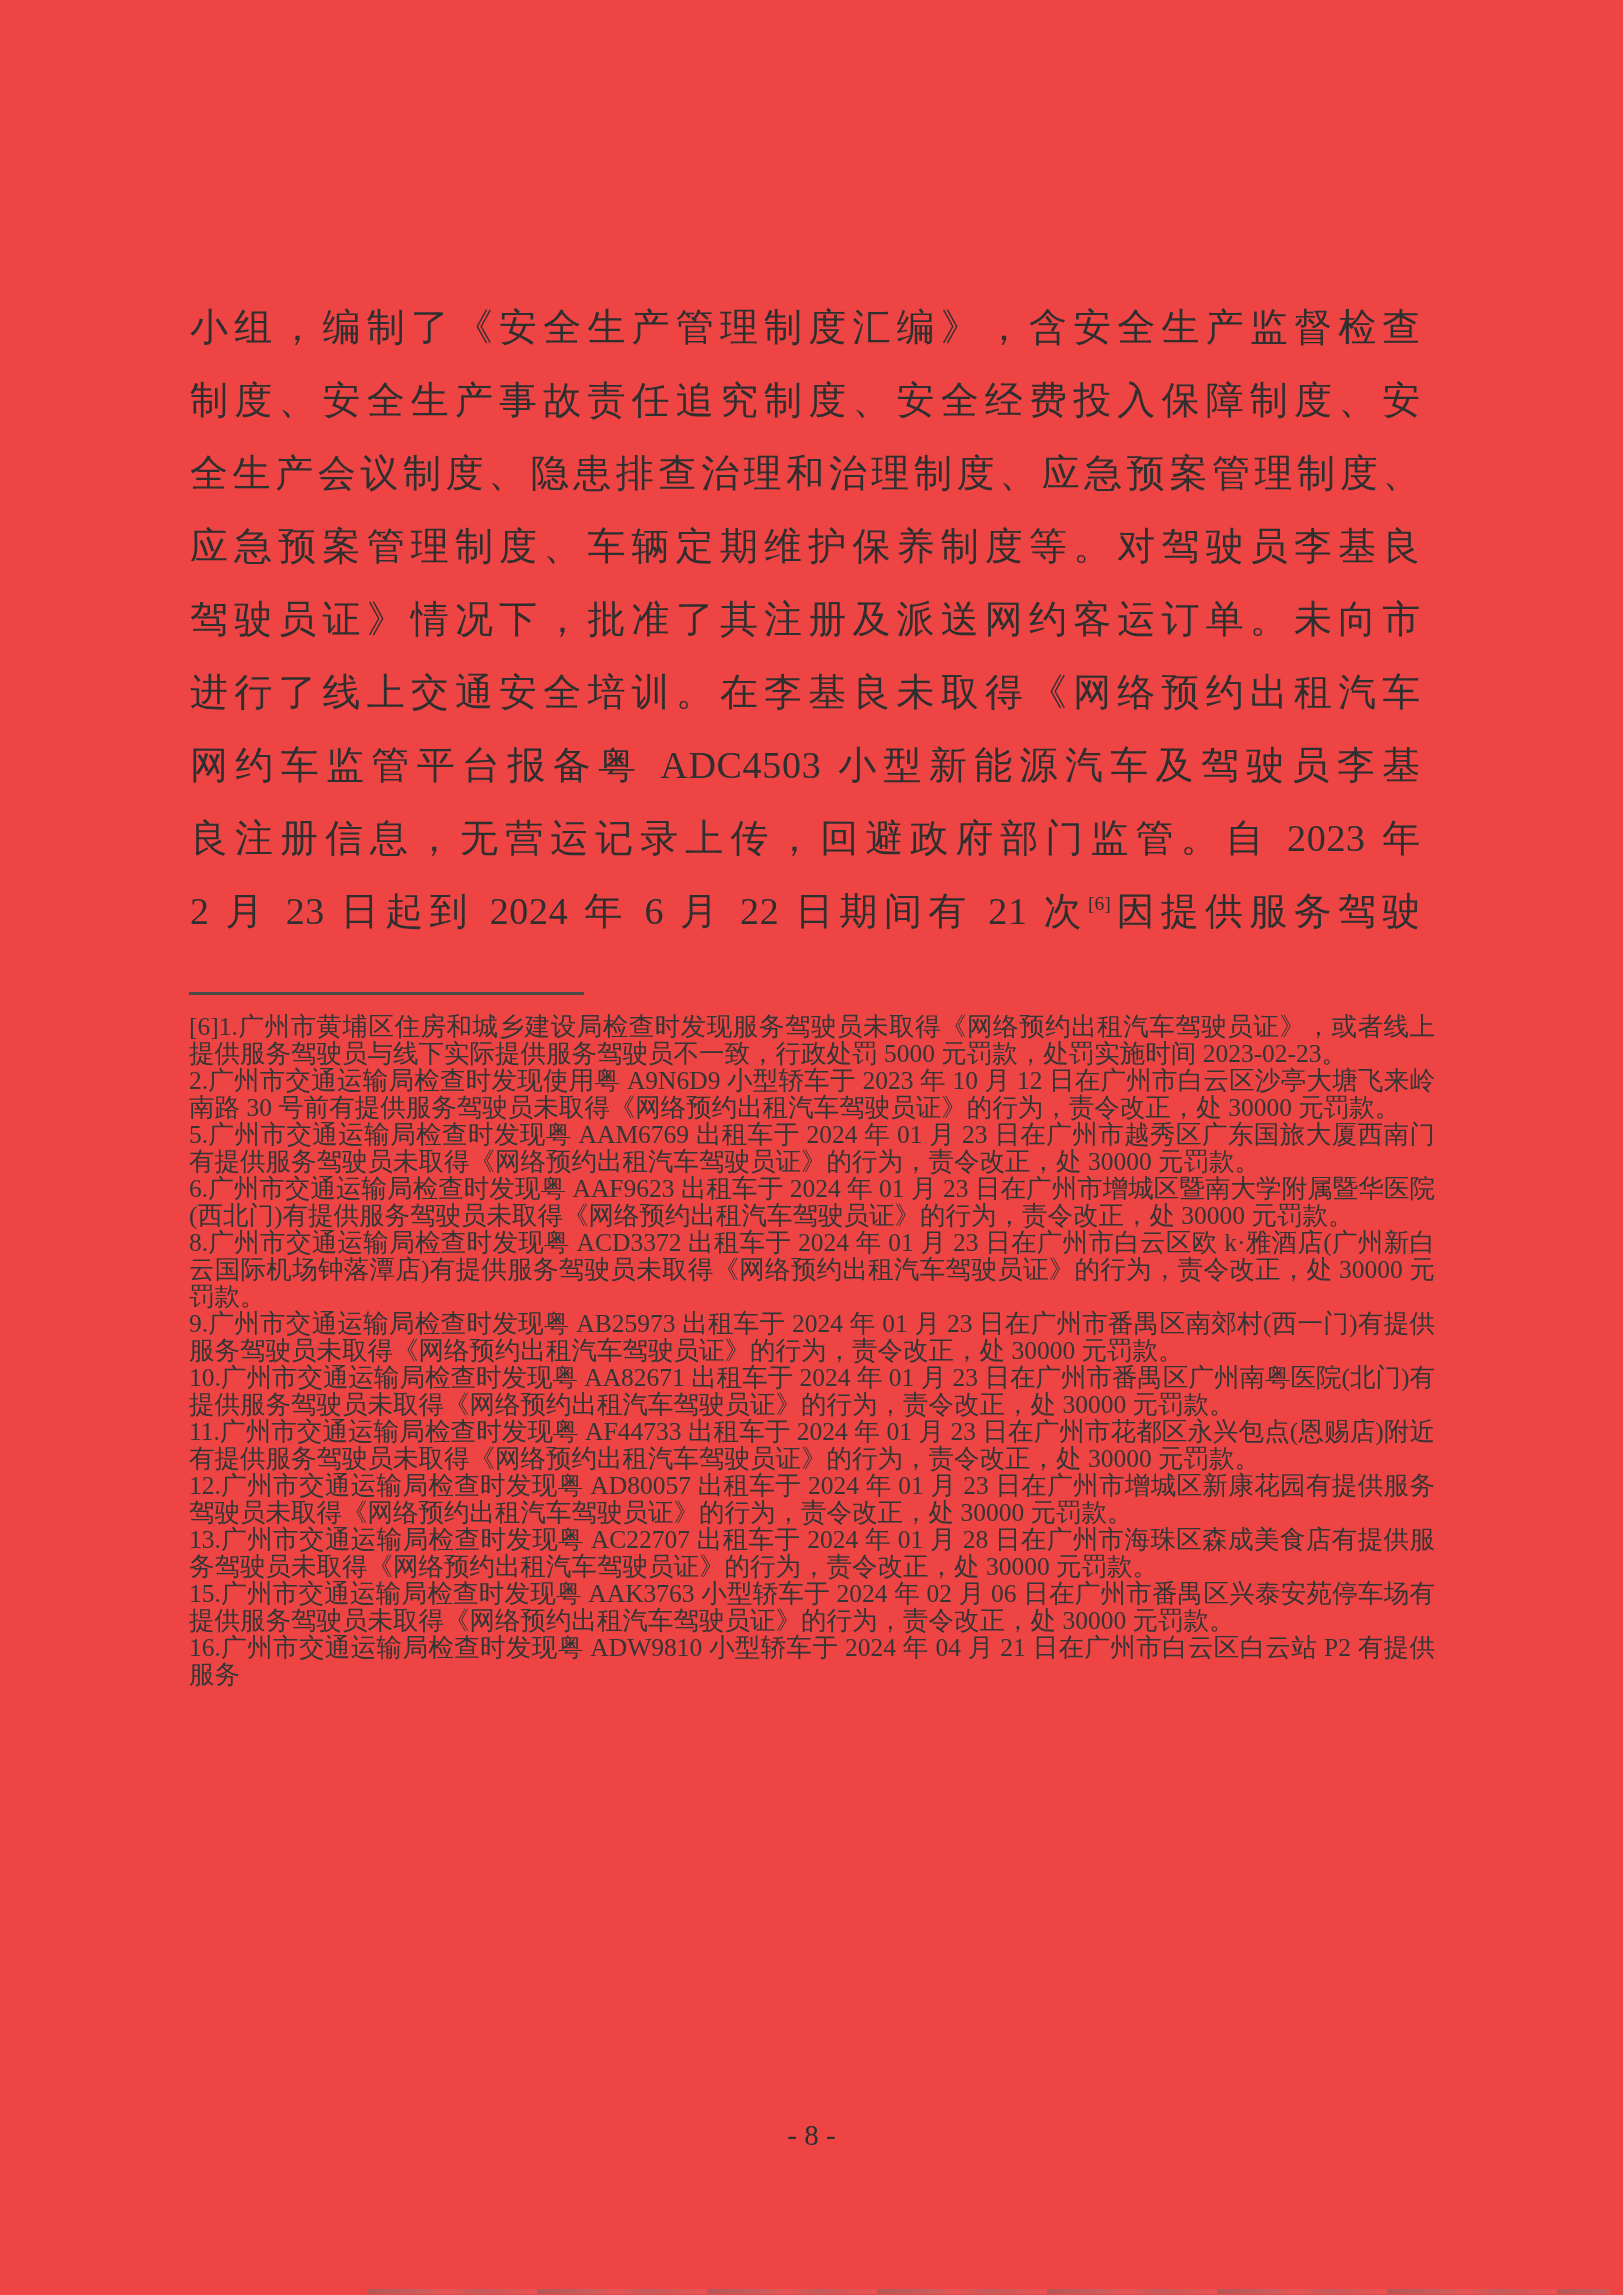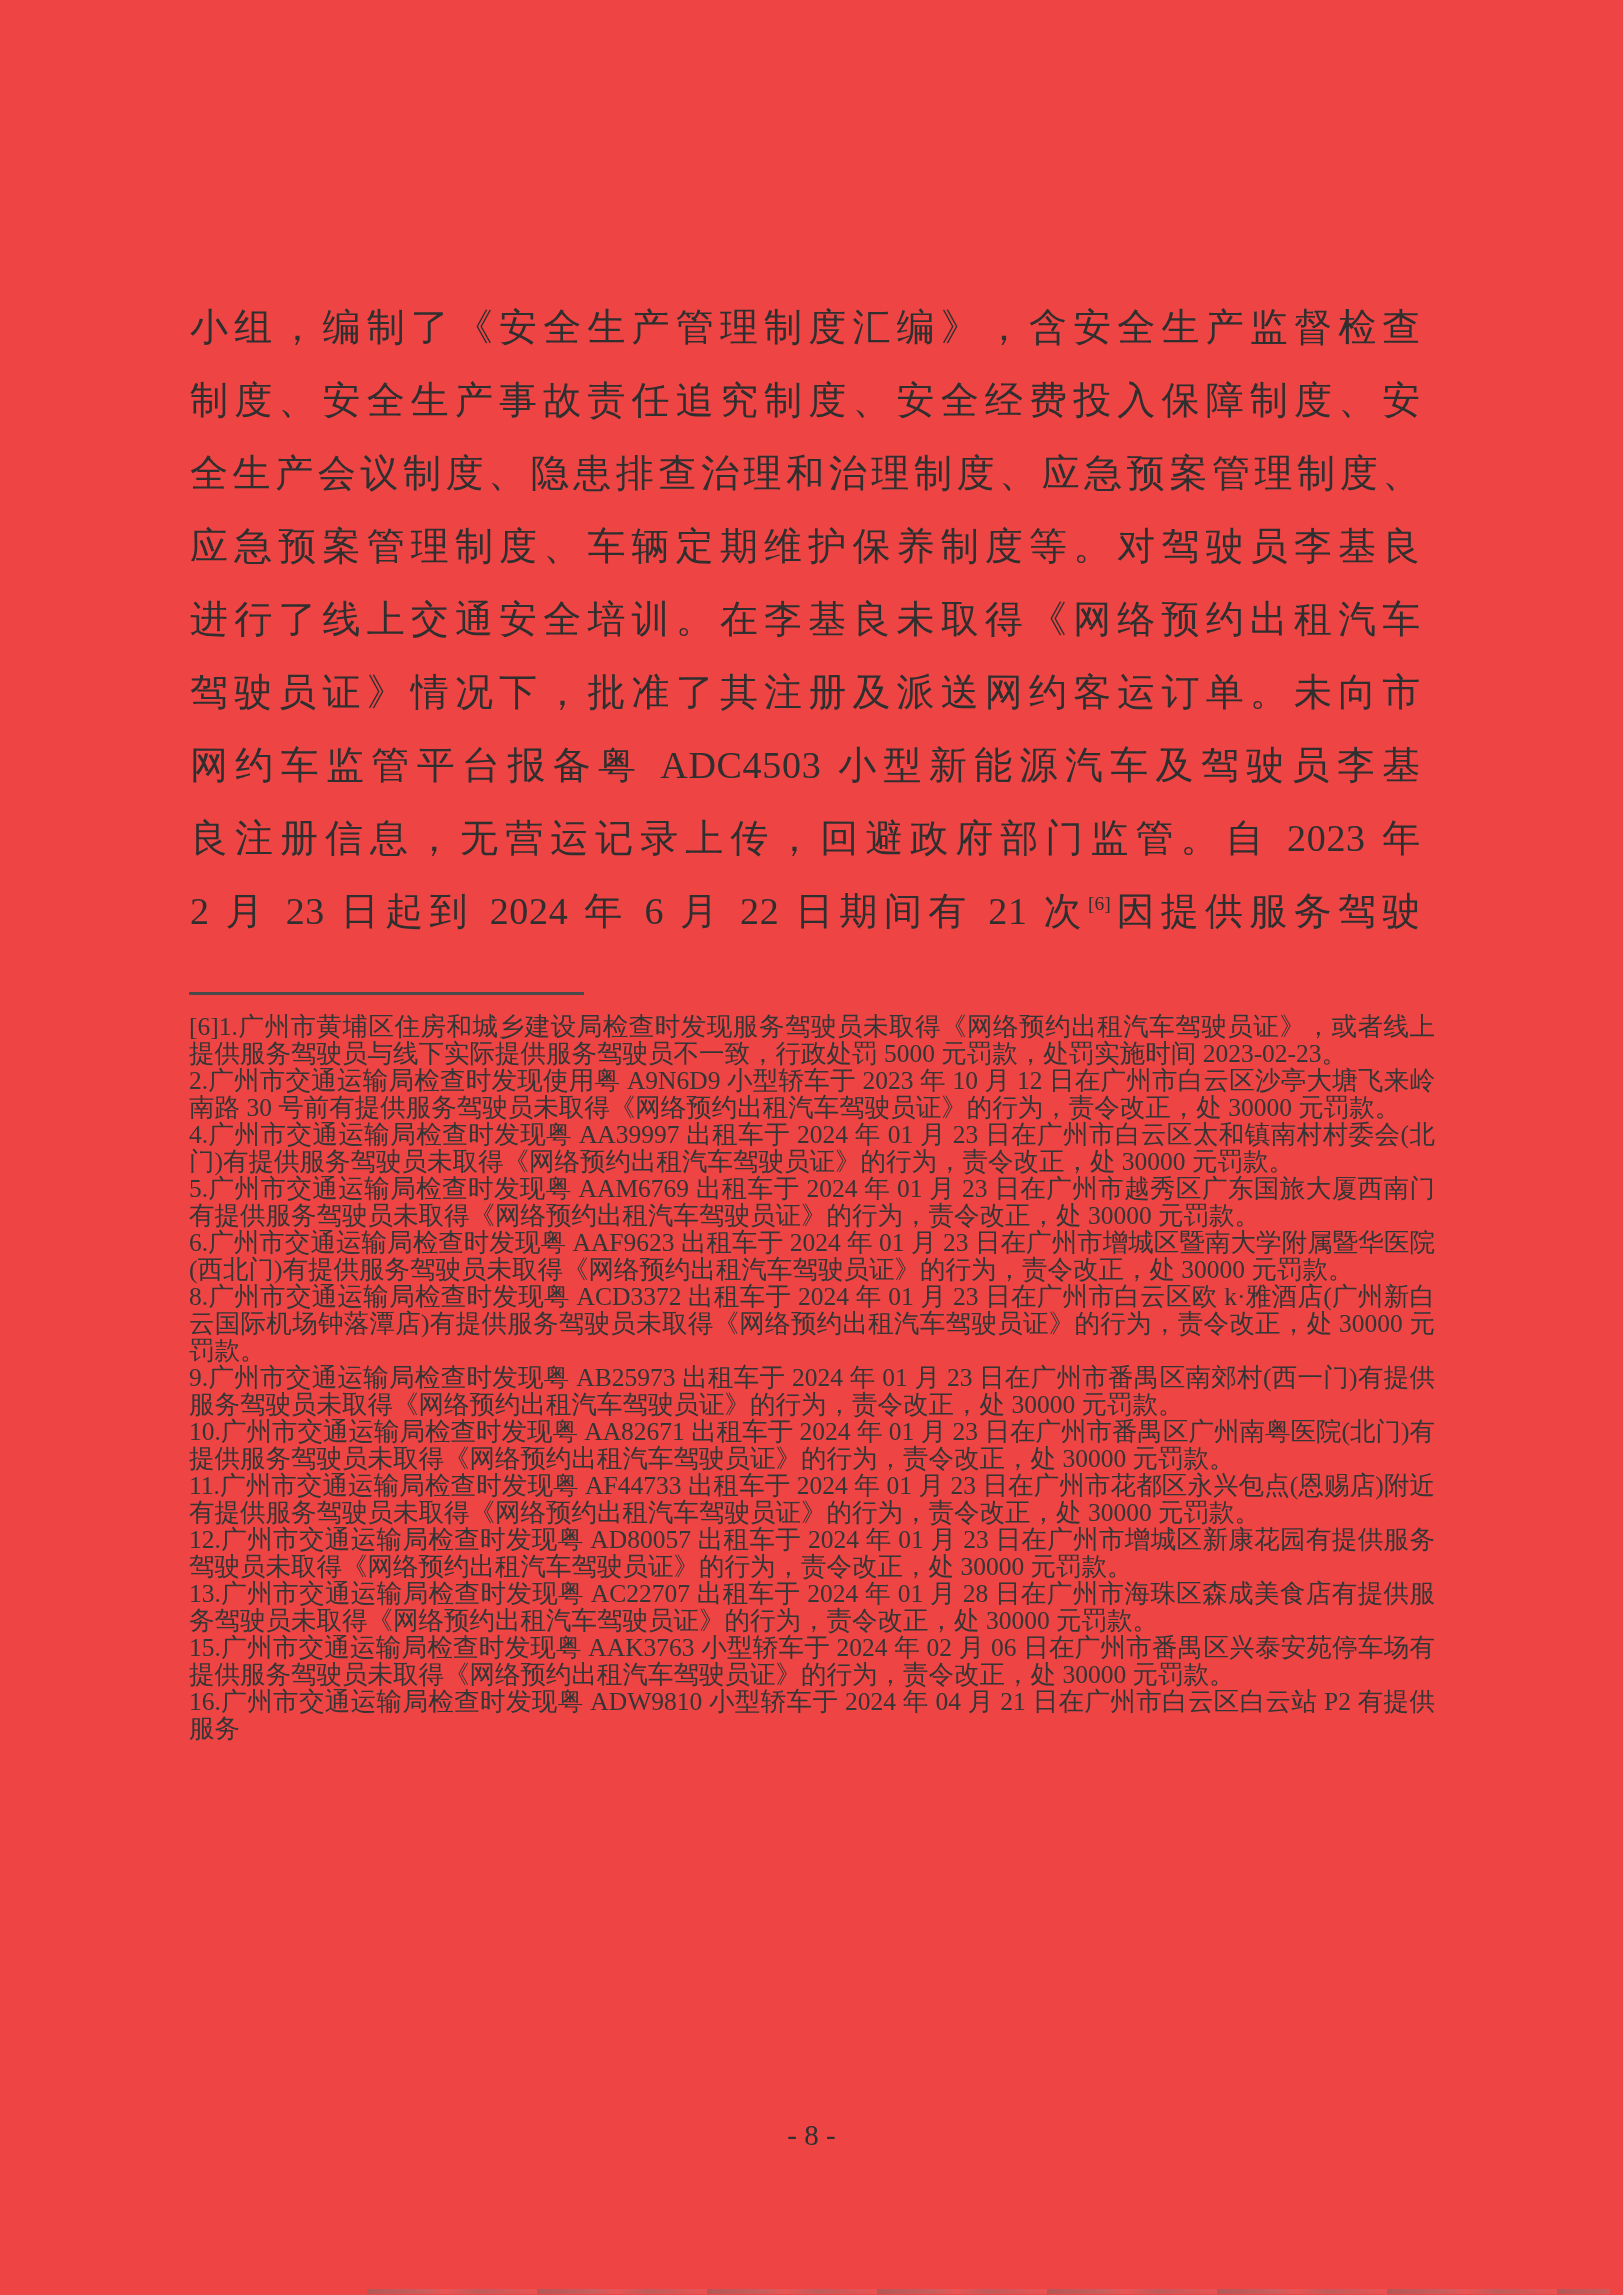--- a/index.html
+++ b/index.html
@@ -85,35 +85,34 @@
 </head>
 <body>
 
 <div class="page">
 
   <div class="body-text">
     <div class="body-line">小组，编制了《安全生产管理制度汇编》，含安全生产监督检查</div>
     <div class="body-line">制度、安全生产事故责任追究制度、安全经费投入保障制度、安</div>
     <div class="body-line">全生产会议制度、隐患排查治理和治理制度、应急预案管理制度、</div>
     <div class="body-line">应急预案管理制度、车辆定期维护保养制度等。对驾驶员李基良</div>
+    <div class="body-line">驾驶员证》情况下，批准了其注册及派送网约客运订单。未向市</div>
     <div class="body-line">进行了线上交通安全培训。在李基良未取得《网络预约出租汽车</div>
-    <div class="body-line">驾驶员证》情况下，批准了其注册及派送网约客运订单。未向市</div>
     <div class="body-line">网约车监管平台报备粤 ADC4503 小型新能源汽车及驾驶员李基</div>
     <div class="body-line">良注册信息，无营运记录上传，回避政府部门监管。自 2023 年</div>
     <div class="body-line">
       <span>2 月 23 日起到 2024 年 6 月 22 日期间有 21 次</span><span class="fn-ref-sup">[6]</span><span>因提供服务驾驶</span>
     </div>
   </div>
 
   <div class="footnote-separator"></div>
 
   <div class="footnotes">
     <p class="fn-item">[6]1.广州市黄埔区住房和城乡建设局检查时发现服务驾驶员未取得《网络预约出租汽车驾驶员证》，或者线上提供服务驾驶员与线下实际提供服务驾驶员不一致，行政处罚 5000 元罚款，处罚实施时间 2023-02-23。</p>
     <p class="fn-item">2.广州市交通运输局检查时发现使用粤 A9N6D9 小型轿车于 2023 年 10 月 12 日在广州市白云区沙亭大塘飞来岭南路 30 号前有提供服务驾驶员未取得《网络预约出租汽车驾驶员证》的行为，责令改正，处 30000 元罚款。</p>
-    <p class="fn-item">4.广州市交通运输局检查时发现粤 AA39997 出租车于 2024 年 01 月 23 日在广州市白云区太和镇南村村委会(北门)有提供服务驾驶员未取得《网络预约出租汽车驾驶员证》的行为，责令改正，处 30000 元罚款。</p>
     <p class="fn-item">5.广州市交通运输局检查时发现粤 AAM6769 出租车于 2024 年 01 月 23 日在广州市越秀区广东国旅大厦西南门有提供服务驾驶员未取得《网络预约出租汽车驾驶员证》的行为，责令改正，处 30000 元罚款。</p>
     <p class="fn-item">6.广州市交通运输局检查时发现粤 AAF9623 出租车于 2024 年 01 月 23 日在广州市增城区暨南大学附属暨华医院(西北门)有提供服务驾驶员未取得《网络预约出租汽车驾驶员证》的行为，责令改正，处 30000 元罚款。</p>
     <p class="fn-item">8.广州市交通运输局检查时发现粤 ACD3372 出租车于 2024 年 01 月 23 日在广州市白云区欧 k·雅酒店(广州新白云国际机场钟落潭店)有提供服务驾驶员未取得《网络预约出租汽车驾驶员证》的行为，责令改正，处 30000 元罚款。</p>
     <p class="fn-item">9.广州市交通运输局检查时发现粤 AB25973 出租车于 2024 年 01 月 23 日在广州市番禺区南郊村(西一门)有提供服务驾驶员未取得《网络预约出租汽车驾驶员证》的行为，责令改正，处 30000 元罚款。</p>
     <p class="fn-item">10.广州市交通运输局检查时发现粤 AA82671 出租车于 2024 年 01 月 23 日在广州市番禺区广州南粤医院(北门)有提供服务驾驶员未取得《网络预约出租汽车驾驶员证》的行为，责令改正，处 30000 元罚款。</p>
     <p class="fn-item">11.广州市交通运输局检查时发现粤 AF44733 出租车于 2024 年 01 月 23 日在广州市花都区永兴包点(恩赐店)附近有提供服务驾驶员未取得《网络预约出租汽车驾驶员证》的行为，责令改正，处 30000 元罚款。</p>
     <p class="fn-item">12.广州市交通运输局检查时发现粤 AD80057 出租车于 2024 年 01 月 23 日在广州市增城区新康花园有提供服务驾驶员未取得《网络预约出租汽车驾驶员证》的行为，责令改正，处 30000 元罚款。</p>
     <p class="fn-item">13.广州市交通运输局检查时发现粤 AC22707 出租车于 2024 年 01 月 28 日在广州市海珠区森成美食店有提供服务驾驶员未取得《网络预约出租汽车驾驶员证》的行为，责令改正，处 30000 元罚款。</p>
     <p class="fn-item">15.广州市交通运输局检查时发现粤 AAK3763 小型轿车于 2024 年 02 月 06 日在广州市番禺区兴泰安苑停车场有提供服务驾驶员未取得《网络预约出租汽车驾驶员证》的行为，责令改正，处 30000 元罚款。</p>
     <p class="fn-item">16.广州市交通运输局检查时发现粤 ADW9810 小型轿车于 2024 年 04 月 21 日在广州市白云区白云站 P2 有提供服务</p>

